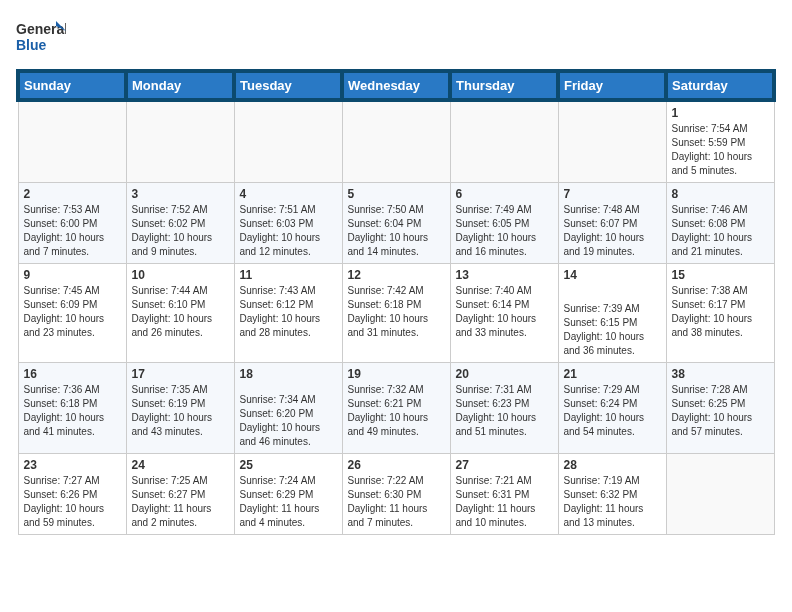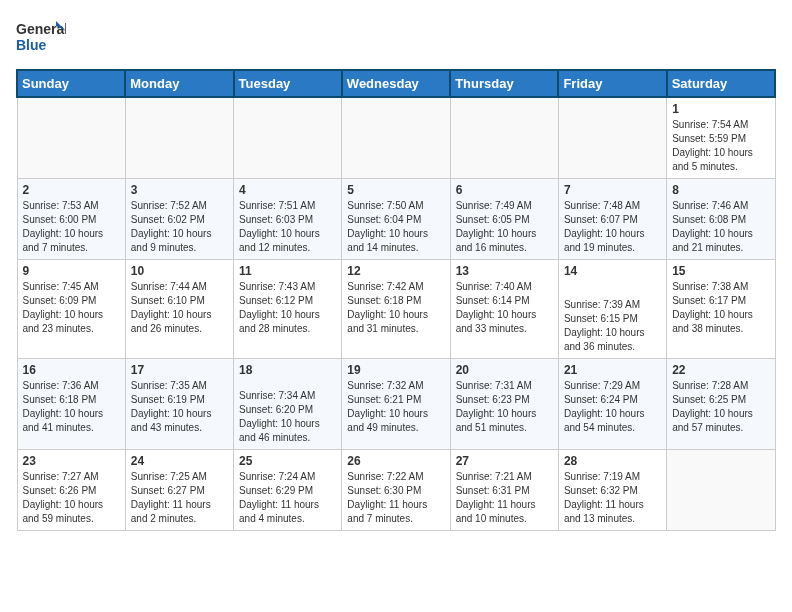--- a/index.html
+++ b/index.html
@@ -42,21 +42,21 @@
       border-collapse: collapse;
       border: 1px solid #ccc;
     }
     .calendar th {
       background-color: #2979c5;
       color: #fff;
       font-size: 13px;
       font-weight: bold;
       padding: 5px 4px;
       text-align: left;
-      border: 2px solid #0c4a6e;
+      border: 4px solid #0c4a6e;
     }
     .calendar td {
       width: calc(100% / 7);
       vertical-align: top;
       padding: 4px 5px;
       border: 1px solid #ccc;
       background: #fff;
       height: 80px;
       font-size: 10.5px;
       color: #333;
@@ -242,21 +242,21 @@
 Sunset: 6:23 PM
 Daylight: 10 hours and 51 minutes.</div>
         </td>
         <td>
           <span class="day-num">21</span>
           <div class="day-info" style="white-space: pre-line;">Sunrise: 7:29 AM
 Sunset: 6:24 PM
 Daylight: 10 hours and 54 minutes.</div>
         </td>
         <td>
-          <span class="day-num">22</span>
+          <span class="day-num">38</span>
           <div class="day-info" style="white-space: pre-line;">Sunrise: 7:28 AM
 Sunset: 6:25 PM
 Daylight: 10 hours and 57 minutes.</div>
         </td>
       </tr>
       <tr>
         <td>
           <span class="day-num">23</span>
           <div class="day-info" style="white-space: pre-line;">Sunrise: 7:27 AM
 Sunset: 6:26 PM

